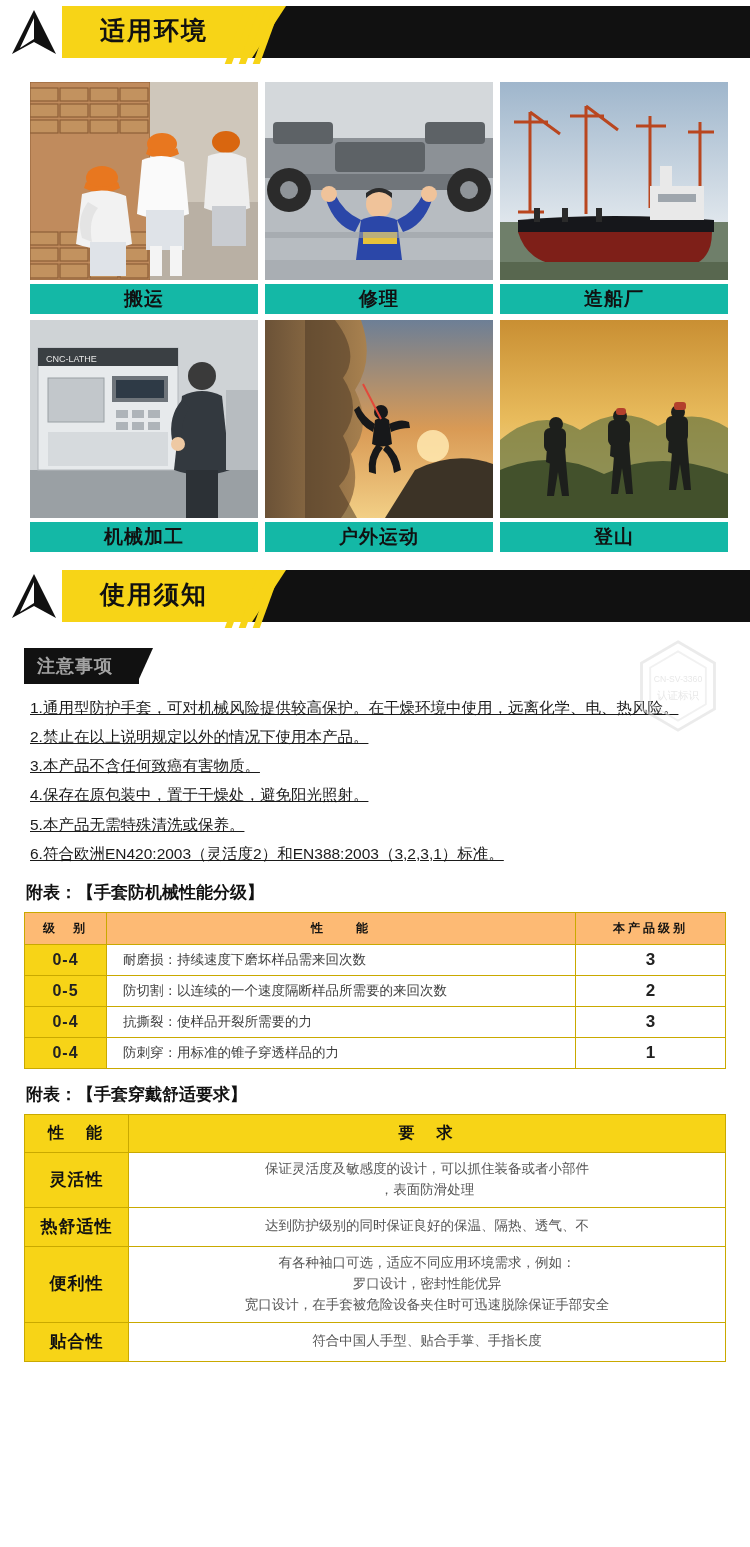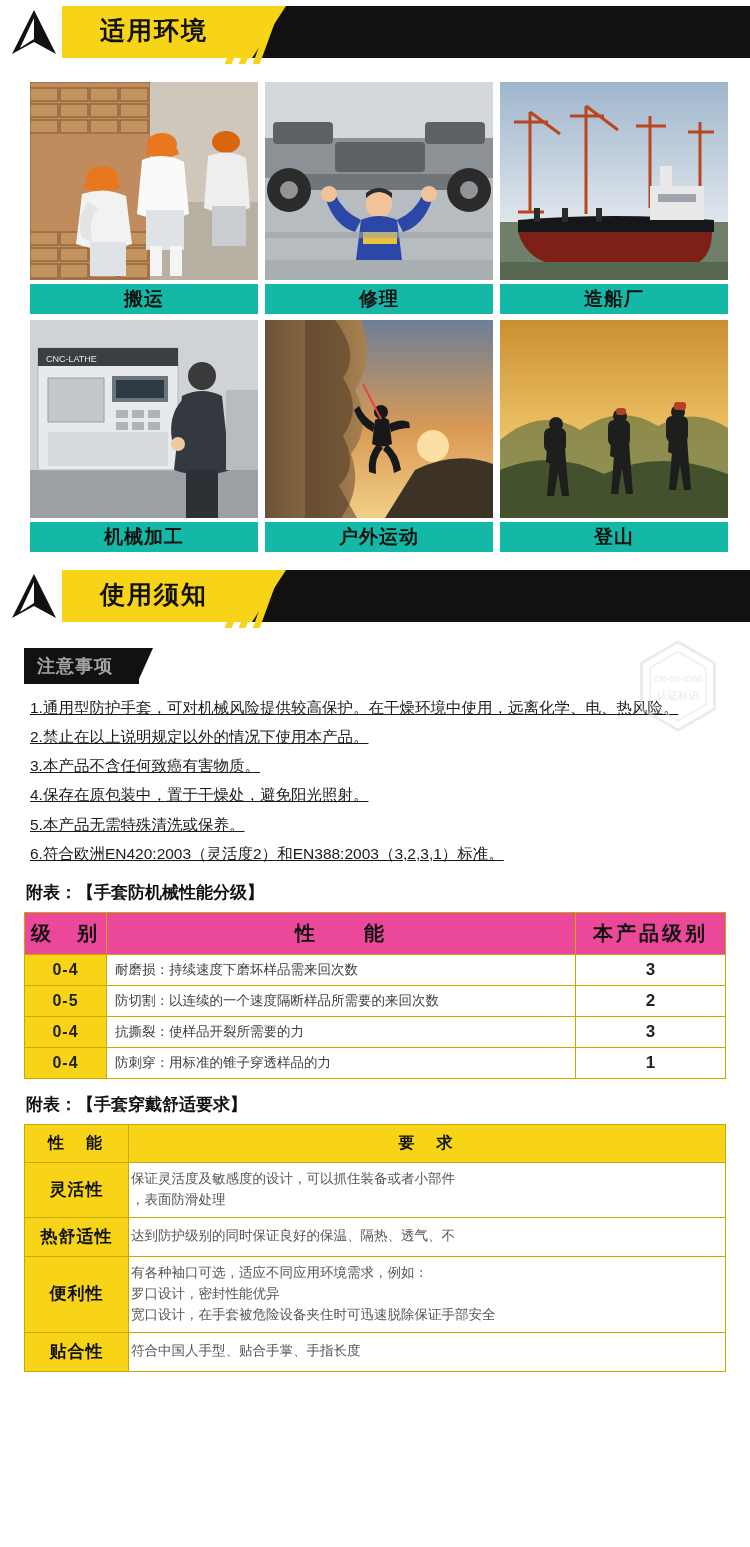--- a/index.html
+++ b/index.html
@@ -138,31 +138,31 @@
     padding-left: 2px;
   }
   table {
     border-collapse: collapse;
     width: 100%;
     font-size: 14px;
   }
   
   .t1 { border: 1px solid #c9a900; }
   .t1 th {
-    background: #ec4899;
+    background: #fdba74;
     color: #111;
     font-weight: bold;
-    font-size: 20px;
+    font-size: 12px;
     letter-spacing: 3px;
     padding: 7px 4px;
     border: 1px solid #c9a900;
   }
   .t1 td {
     border: 1px solid #c9a900;
-    padding: 5px 8px;
+    padding: 5px 16px;
     color: #222;
   }
   .t1 td.lvl {
     background: #f7d417;
     text-align: center;
     font-weight: bold;
     font-size: 16px;
     letter-spacing: 1px;
     width: 82px;
   }
@@ -181,24 +181,25 @@
     color: #111;
     font-weight: bold;
     font-size: 16px;
     letter-spacing: 3px;
     padding: 8px 4px;
     border: 1px solid #c9a900;
   }
   .t2 td {
     border: 1px solid #c9a900;
     vertical-align: middle;
-    padding: 6px 2px;
+    padding: 6px 24px;
     color: #555;
     font-size: 13.5px;
     line-height: 1.55;
+    text-align: center;
   }
   .t2 td.prop {
     background: #f7d417;
     width: 104px;
     text-align: center;
     font-weight: bold;
     font-size: 17px;
     color: #111;
     padding: 6px 8px;
     letter-spacing: 1px;

